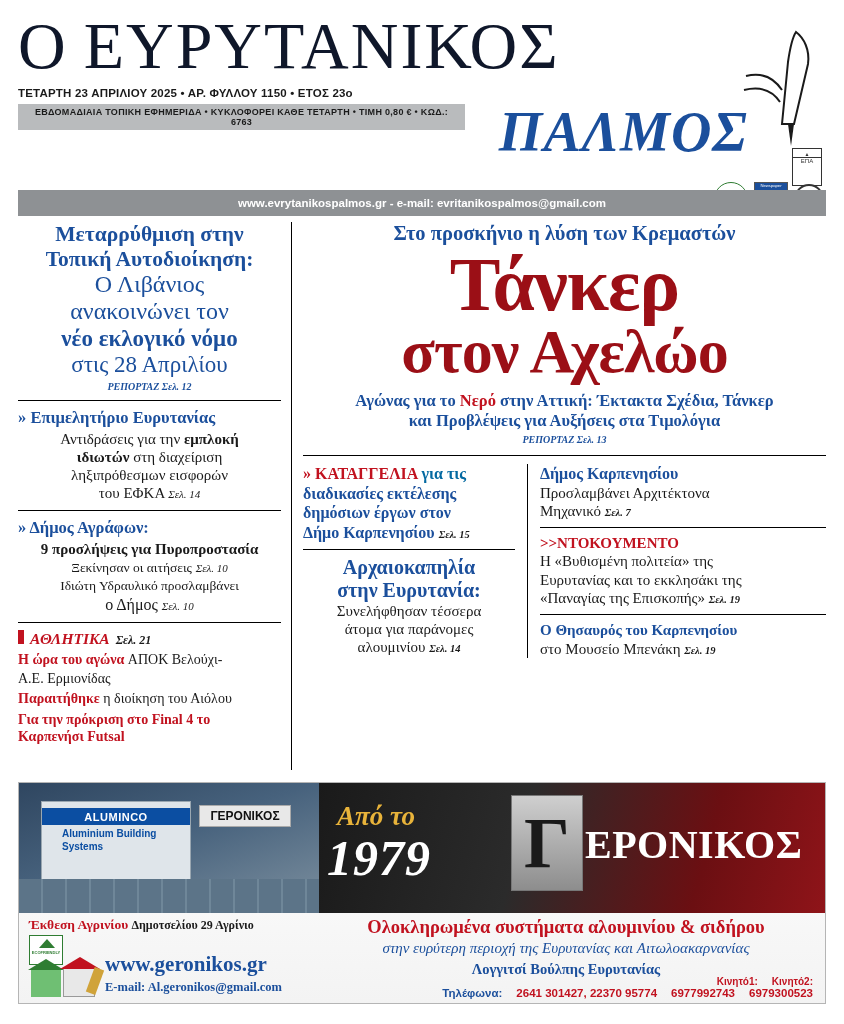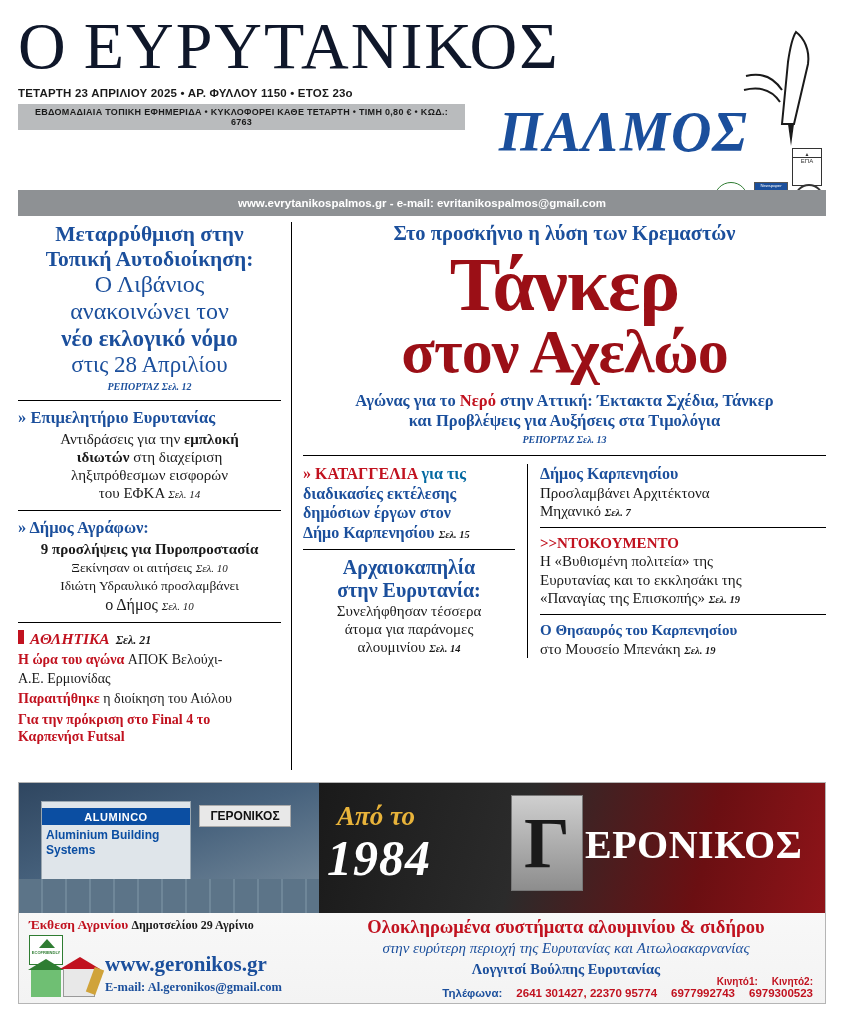--- a/index.html
+++ b/index.html
@@ -249,21 +249,21 @@
   .ad-photo .bldg {
     position:absolute; left: 22px; top: 18px; width: 150px; height: 80px;
     background:#dfe5ea; border:1px solid #9aa7b1;
   }
   .ad-photo .bldg .band {
     position:absolute; left:0; right:0; top:6px; height:17px; background:#0b4ea2;
     color:#fff; font-size:11px; font-weight:700; display:flex; align-items:center; justify-content:center;
     letter-spacing:0.5px;
   }
   .ad-photo .bldg .sub {
-    position:absolute; left:4px; top:26px; font-size:12px; color:#0b4ea2; font-weight:700; line-height:1.25;
+    position:absolute; left:20px; top:26px; font-size:10px; color:#0b4ea2; font-weight:700; line-height:1.25;
   }
   .ad-photo .sign2 {
     position:absolute; left: 180px; top: 22px; width: 92px; height: 22px;
     background:#e8e8e8; border:1px solid #aaa; color:#111;
     font-size:12px; font-weight:700; display:flex;align-items:center;justify-content:center;
   }
   .ad-photo .glass {
     position:absolute; left:0; bottom:0; right:0; height:34px;
     background: repeating-linear-gradient(90deg,#5c7488 0 22px,#6f8799 22px 24px);
   }
@@ -539,21 +539,21 @@
       <div class="bldg">
         <div class="band">ALUMINCO</div>
         <div class="sub">Aluminium Building Systems</div>
       </div>
       <div class="sign2">ΓΕΡΟΝΙΚΟΣ</div>
       <div class="glass"></div>
     </div>
 
     <div class="ad-dark"></div>
     <div class="ad-from">Από το</div>
-    <div class="ad-year">1984</div>
+    <div class="ad-year">1979</div>
     <div class="ad-gbox">Γ</div>
     <div class="ad-brand">ΕΡΟΝΙΚΟΣ</div>
 
     <div class="ad-tag">Ολοκληρωμένα συστήματα αλουμινίου &amp; σιδήρου</div>
     <div class="ad-tag2">στην ευρύτερη περιοχή της Ευρυτανίας και Αιτωλοακαρνανίας</div>
     <div class="ad-tag3">Λογγιτσί Βούλπης Ευρυτανίας</div>
 
     <div class="ad-phones">
       <div class="row">
         <span class="lab">Κινητό1:</span>

